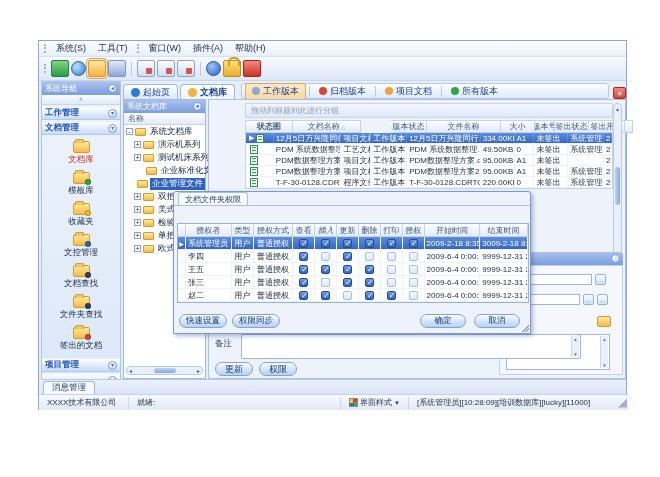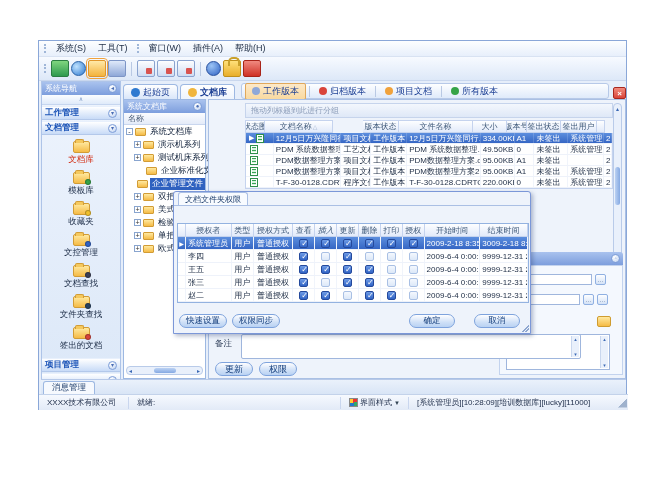--- a/index.html
+++ b/index.html
@@ -373,21 +373,21 @@
     <div class="hscroll">
       <span>◂</span>
       <span class="hthumb"></span>
       <span>▸</span>
     </div>
   </div>
 
   <div class="main">
     <div class="groupbar">拖动列标题到此进行分组</div>
     <div class="ghead" id="ghead">
-        <div class="hcell" style="width: 20px;">状态图</div>
+        <div class="hcell" style="width: 48px; font-weight: bold;">状态图</div>
         <div class="hcell" style="width: 68px;">文档名称<span class="sortmk">△</span></div>
         <div class="hcell" style="width: 30px; margin-top: 44px;">类别</div>
         <div class="hcell" style="width: 36px;">版本状态</div>
         <div class="hcell" style="width: 74px;">文件名称</div>
         <div class="hcell" style="width: 34px;">大小</div>
         <div class="hcell" style="width: 20px;">版本号</div>
         <div class="hcell" style="width: 34px;">签出状态</div>
         <div class="hcell" style="width: 36px;">签出用户</div>
         <div class="hcell" style="width: 8px;"></div>
       </div>
@@ -662,18 +662,18 @@
             <div class="dcell" style="width: 22px;">
               <span class="cb off"></span>
             </div>
             <div class="dcell lft" style="width: 56px;">2009-6-4 0:00:00</div>
             <div class="dcell lft" style="width: 48px;">9999-12-31 23:59:59</div>
           </div>
         </div>
     </div>
     <div class="dlg-btn" style="left:5px;top:122px;width:48px">快速设置</div>
     <div class="dlg-btn" style="left:58px;top:122px;width:48px">权限同步</div>
-    <div class="dlg-btn" style="left:235px;top:122px;width:46px">确定</div>
+    <div class="dlg-btn" style="left:246px;top:122px;width:46px">确定</div>
     <div class="dlg-btn" style="left:300px;top:122px;width:46px">取消</div>
     <div class="grip-corner"></div>
   </div>
 
 </div>
 
 </body></html>

